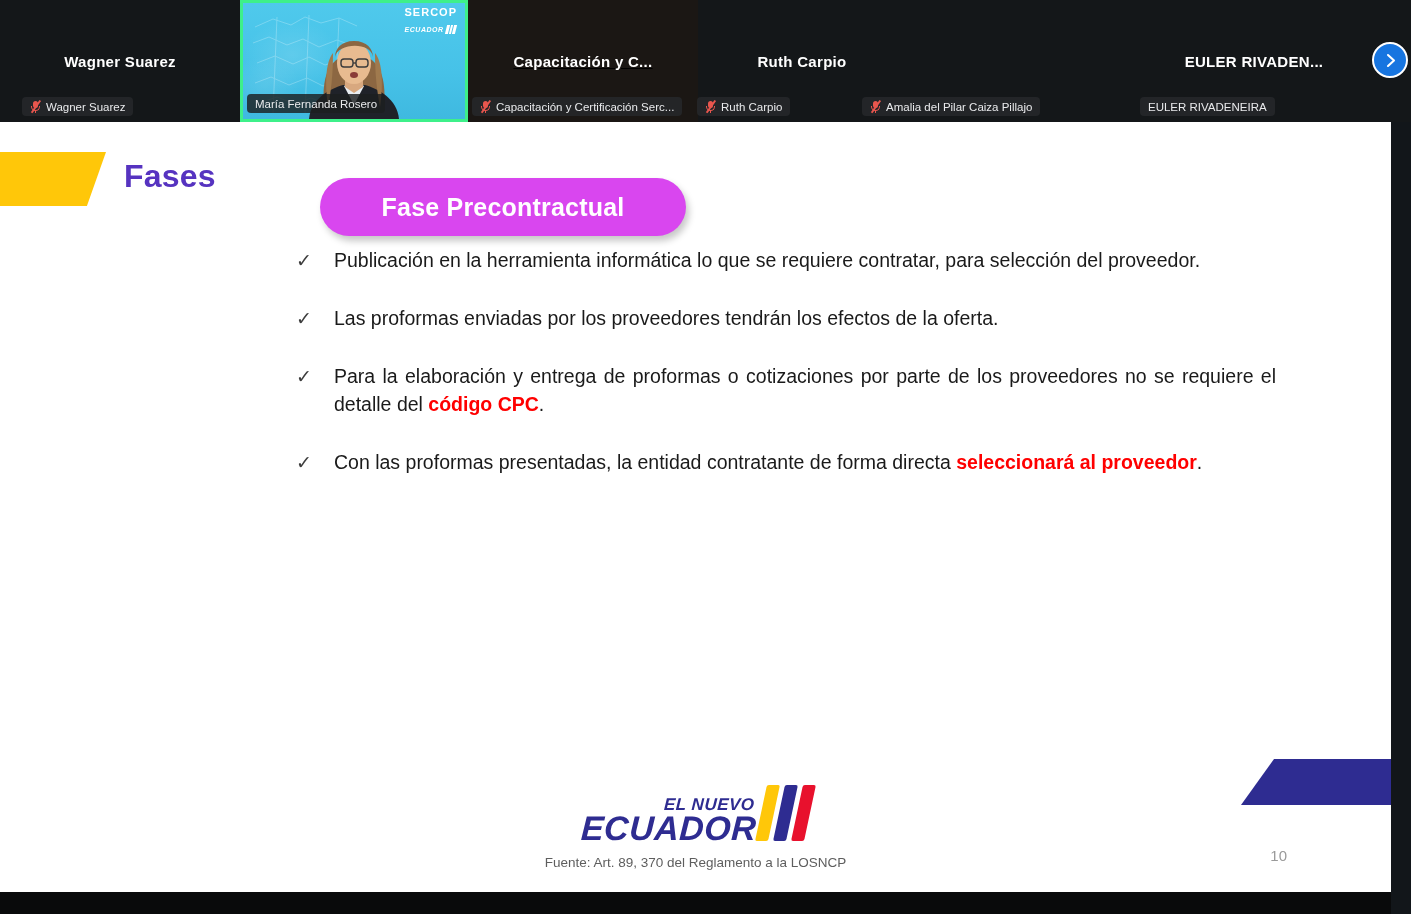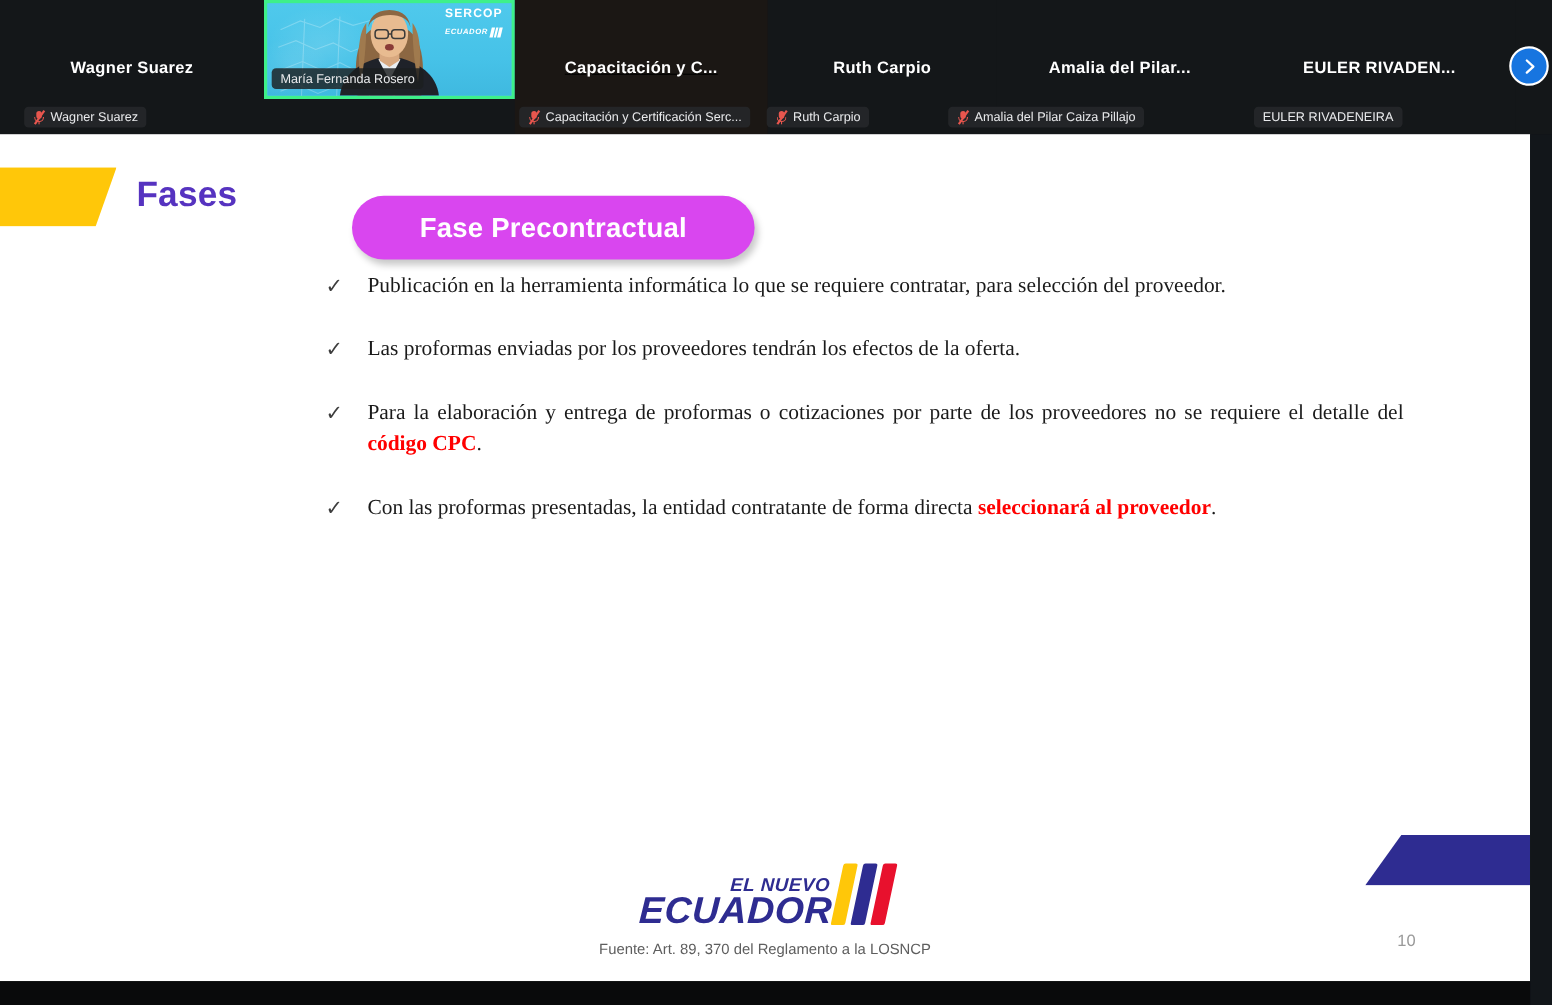--- a/index.html
+++ b/index.html
@@ -22,21 +22,21 @@
     background: #141719;
   }
   .strip-tile.alt { background: #1b1714; text-decoration: underline; }
   .tile-name {
     color: #ffffff; font-size: 15px; font-weight: bold;
     letter-spacing: .3px; white-space: nowrap;
     font-family: "Liberation Sans", sans-serif;
   }
   
   #video-tile {
-    position: absolute; left: 240px; top: 0; width: 228px; height: 90px;
+    position: absolute; left: 240px; top: 0; width: 228px; height: 122px;
     border: 3px solid #3ef08a; overflow: hidden;
     background: #4cc6e8;
   }
   #video-bg {
     position: absolute; inset: 0;
     background:
       radial-gradient(ellipse 70px 50px at 22% 45%, rgba(255,255,255,.13), rgba(255,255,255,0) 70%),
       radial-gradient(ellipse 50px 40px at 10% 70%, rgba(255,255,255,.10), rgba(255,255,255,0) 70%),
       linear-gradient(180deg, #4fc9ec 0%, #46c2e8 60%, #3fb9e0 100%);
   }
@@ -113,21 +113,21 @@
 
   #bullets { position: absolute; left: 296px; top: 124px; width: 980px; }
   .bullet { display: flex; align-items: flex-start; margin-bottom: 30px; }
   .check {
     flex: 0 0 38px; color: #3d3d3d; font-size: 19px; line-height: 28px;
     font-family: "DejaVu Sans", sans-serif;
   }
   .btext {
     flex: 1 1 auto; color: #1a1a1a; font-size: 19.5px; line-height: 28px;
     text-align: justify; text-justify: inter-word;
-    font-family: Liberation Serif, serif;
+    font-family: Liberation Sans, sans-serif;
   }
   .btext .hl { color: #FF0000; font-weight: bold; }
 
   
   #blue-wedge {
     position: absolute; right: 0; top: 637px; width: 150px; height: 46px;
     background: #2E2C91;
     clip-path: polygon(22% 0, 100% 0, 100% 100%, 0 100%);
     border-top-left-radius: 8px;
   }
@@ -232,23 +232,20 @@
         <span>María Fernanda Rosero</span>
       </div>
     </div>
 
     <div class="strip-tile alt" style="left:468px;width:230px;">
       <span class="tile-name">Capacitación y C...</span>
     </div>
     <div class="strip-tile" style="left:698px;width:208px;">
       <span class="tile-name">Ruth Carpio</span>
     </div>
-    <div class="strip-tile" style="left:906px;width:224px;">
-      <span class="tile-name">Amalia del Pilar...</span>
-    </div>
     <div class="strip-tile" style="left:1130px;width:248px;">
       <span class="tile-name">EULER RIVADEN...</span>
     </div>
 
     <div class="badge" style="left:22px;">
       <span class="mic-off">
           <i class="cap"></i>
           <i class="arc"></i>
           <i class="stem"></i>
           <i class="slash"></i>

